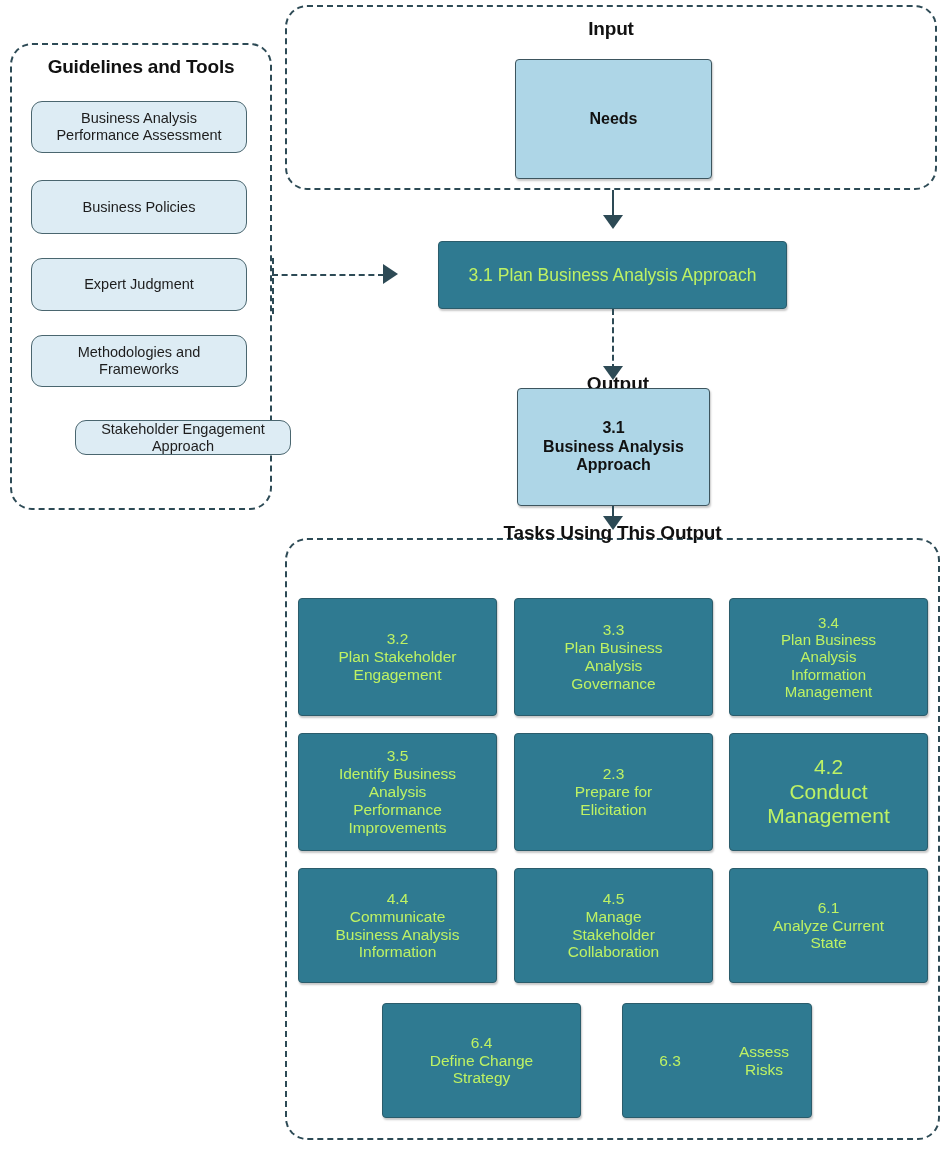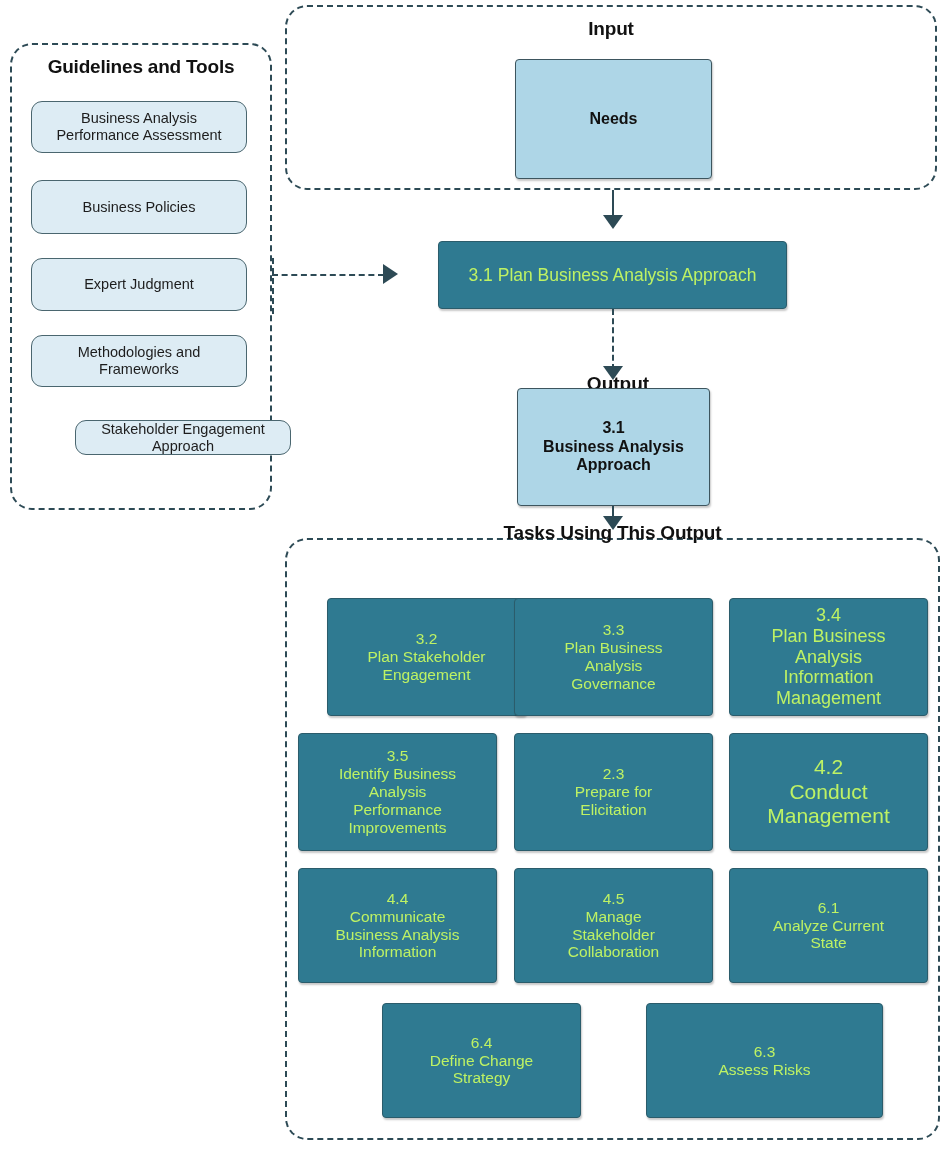--- a/index.html
+++ b/index.html
@@ -174,32 +174,32 @@
     <span class="txt" style="white-space:pre-line;">Business Analysis
 Approach</span>
   </div>
 
   <div class="vline" style="left:612px; top:506px; height:12px;"></div>
   <div class="arrow-down" style="left:603px; top:516px;"></div>
 
   <div class="panel" style="left:285px; top:538px; width:655px; height:602px;"></div>
   <div class="panel-title" style="left:285px; top:522px; width:655px;">Tasks Using This Output</div>
 
-  <div class="node task-node" style="left:298px; top:598px; width:199px; height:118px; font-size:15.5px; flex-direction:column;margin-left:29px;">
+  <div class="node task-node" style="left:298px; top:598px; width:199px; height:118px; font-size:15.5px; flex-direction:column;">
     <span class="txt">3.2</span>
     <span class="txt" style="white-space:pre-line;">Plan Stakeholder
 Engagement</span>
   </div>
   <div class="node task-node" style="left:514px; top:598px; width:199px; height:118px; font-size:15.5px; flex-direction:column;">
     <span class="txt">3.3</span>
     <span class="txt" style="white-space:pre-line;">Plan Business
 Analysis
 Governance</span>
   </div>
-  <div class="node task-node" style="left:729px; top:598px; width:199px; height:118px; font-size:18px; flex-direction:column;">
+  <div class="node task-node" style="left:729px; top:598px; width:199px; height:118px; font-size:15px; flex-direction:column;">
     <span class="txt">3.4</span>
     <span class="txt" style="white-space:pre-line;">Plan Business
 Analysis
 Information
 Management</span>
   </div>
 
   <div class="node task-node" style="left:298px; top:733px; width:199px; height:118px; font-size:15.5px; flex-direction:column;">
     <span class="txt">3.5</span>
     <span class="txt" style="white-space:pre-line;">Identify Business
@@ -233,18 +233,18 @@
     <span class="txt">6.1</span>
     <span class="txt" style="white-space:pre-line;">Analyze Current
 State</span>
   </div>
 
   <div class="node task-node" style="left:382px; top:1003px; width:199px; height:115px; font-size:15.5px; flex-direction:column;">
     <span class="txt">6.4</span>
     <span class="txt" style="white-space:pre-line;">Define Change
 Strategy</span>
   </div>
-  <div class="node task-node" style="left:646px; top:1003px; width:237px; height:115px; font-size:15.5px; flex-direction:column;">
+  <div class="node task-node" style="left:622px; top:1003px; width:190px; height:115px; font-size:15.5px; flex-direction:row;">
     <span class="txt">6.3</span>
     <span class="txt" style="white-space:pre-line;">Assess Risks</span>
   </div>
 
 </div>
 
 </body></html>

